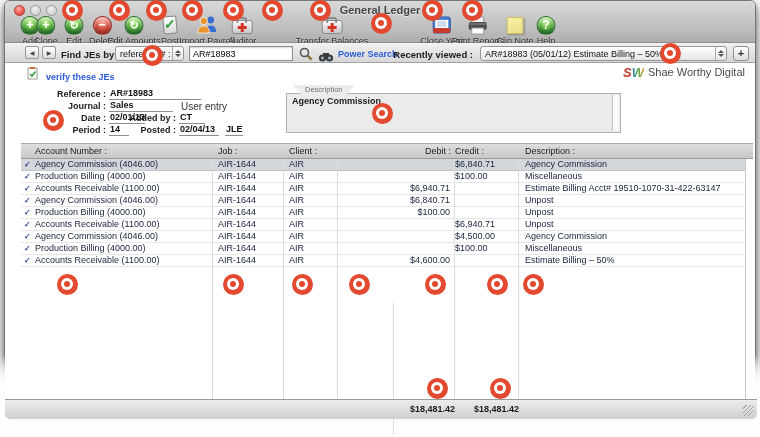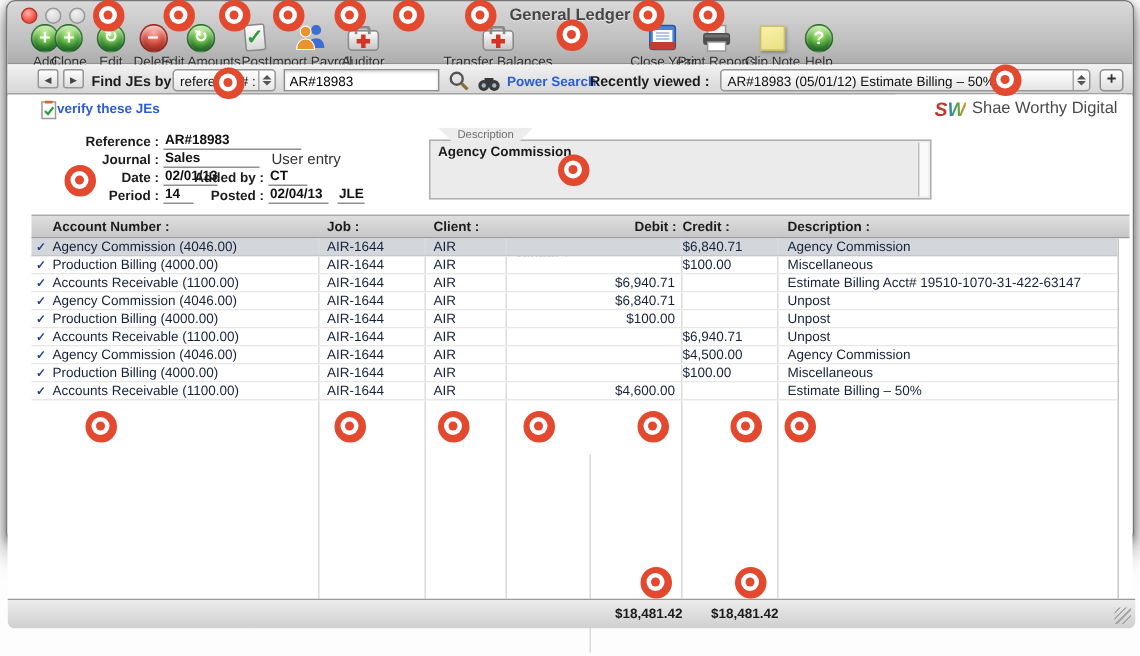--- a/index.html
+++ b/index.html
@@ -40,36 +40,36 @@
   .select .sel-text{padding:0 4px;white-space:nowrap;overflow:hidden;flex:1;}
   .stepper{width:11px;align-self:stretch;border-left:1px solid #aaa;display:flex;flex-direction:column;align-items:center;justify-content:center;gap:1px;}
   .stepper i{width:0;height:0;border-left:3px solid transparent;border-right:3px solid transparent;}
   .stepper .up{border-bottom:3px solid #555;}
   .stepper .dn{border-top:3px solid #555;}
   .tfield{position:absolute;top:45px;height:15px;border:1px solid #8f8f8f;background:#fff;font-size:9px;padding:0 3px;font-family:"Liberation Sans",sans-serif;box-shadow:inset 0 1px 2px rgba(0,0,0,.18);}
   .link{color:#2b5cd8;font-weight:bold;font-size:9px;white-space:nowrap;}
   .plusbtn{position:absolute;top:45px;width:16px;height:15px;border:1px solid #8f8f8f;border-radius:3px;background:linear-gradient(#fff,#ddd);font-size:11px;font-weight:bold;color:#333;display:flex;align-items:center;justify-content:center;line-height:1;}
   
   .content{position:absolute;left:0;top:63px;width:100%;height:335px;background:#fff;}
-  .verify{position:absolute;left:22px;top:3px;display:flex;align-items:flex-start;gap:0;font-size:9px;}
+  .verify{position:absolute;left:22px;top:3px;display:flex;align-items:flex-end;gap:8px;font-size:9px;}
   .logo-strip{position:absolute;right:4px;top:-1px;width:154px;height:18px;background:#fff;display:flex;align-items:center;justify-content:flex-end;padding-right:6px;gap:4px;}
   .logo-mark{font-size:13px;font-weight:bold;font-style:italic;line-height:1;}
   .logo-s{color:#c0392b;}
   .logo-w{background:linear-gradient(90deg,#2e7fc2,#4aa94e,#e8932c);-webkit-background-clip:text;background-clip:text;color:transparent;}
   .logo-name{font-size:11px;color:#4a4a4a;}
   .fl{position:absolute;font-size:9px;font-weight:bold;color:#1c1c1c;text-align:right;white-space:nowrap;}
   .fv{position:absolute;font-size:9px;font-weight:bold;color:#111;border-bottom:1px solid #8f8f8f;white-space:nowrap;padding:0 1px 1px 1px;}
   .fi{position:absolute;font-size:10px;color:#333;white-space:nowrap;}
   .desc-panel{position:absolute;left:281px;top:29px;width:335px;height:40px;background:#ebebeb;border:1px solid #b0b0b0;}
   .desc-tab{position:absolute;left:5px;top:-9px;height:9px;padding:0 13px;background:#ededed;clip-path:polygon(0 0,100% 0,86% 100%,14% 100%);font-size:7.5px;color:#6e6e6e;line-height:9px;}
   .desc-text{position:absolute;left:5px;top:2px;font-size:9px;font-weight:bold;color:#1c1c1c;}
   .desc-scroll{position:absolute;right:1px;top:1px;bottom:1px;width:7px;background:#fafafa;border-left:1px solid #bfbfbf;}
   
   .thead{position:absolute;left:16px;top:79px;width:732px;height:16px;display:flex;align-items:center;
-    background:linear-gradient(#dedede,#c7c7c7);border-top:1px solid #aaa;border-bottom:1px solid #9c9c9c;font-size:9px;font-weight:bold;color:#1c1c1c;}
+    background:linear-gradient(#dedede,#c7c7c7);border-top:1px solid #aaa;border-bottom:1px solid #9c9c9c;font-size:9px;font-weight:normal;color:#1c1c1c;}
   .c-acc{width:192px;padding-left:14px;}
   .c-job{width:71px;padding-left:5px;}
   .c-cli{width:54px;padding-left:5px;}
   .c-ven{width:56px;padding-left:5px;margin-top:36px;}
   .c-deb{width:61px;text-align:right;padding-right:4px;}
   .c-cre{width:64px;padding-right:4px;}
   .c-des{flex:1;padding-left:6px;}
   .trows{position:absolute;left:16px;top:95px;width:724px;}
   .trow{display:flex;height:12px;line-height:11px;font-size:9px;color:#17233c;background:#fff;border-bottom:1px solid #e7e7e7;}
   .trow.selected{background:#d3d6db;border-bottom-color:#c3c6cb;}

